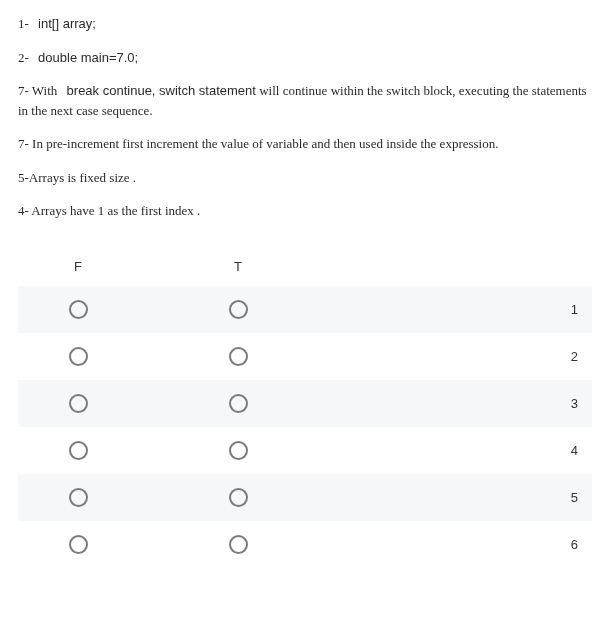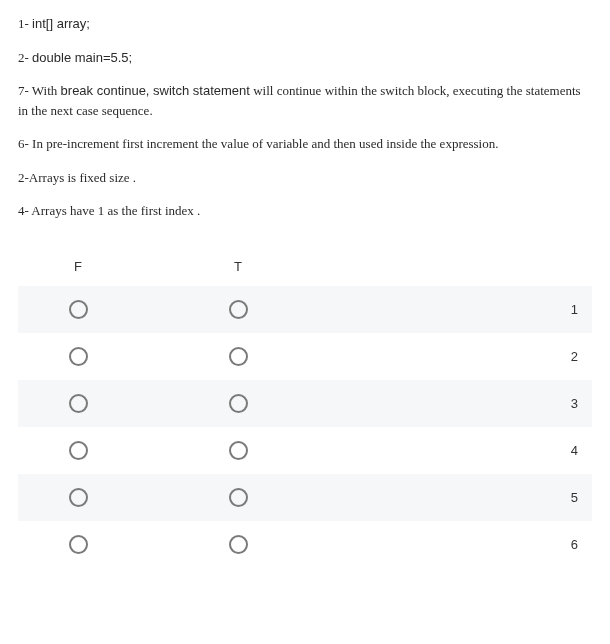--- a/index.html
+++ b/index.html
@@ -19,20 +19,21 @@
     }
     .statement {
       font-size: 13px;
       line-height: 1.5;
       margin-bottom: 14px;
       color: #2a2a2a;
     }
     .stmt-code {
       font-family: 'Segoe UI', Arial, sans-serif;
       font-size: 13px;
+      margin-left: 6px;
     }
     .answer-grid {
       width: 100%;
     }
     .header-row {
       display: flex;
       align-items: center;
       padding: 10px 0 12px 0;
     }
     .col-f {
@@ -90,30 +91,30 @@
     }
   </style>
 </head>
 <body>
 
 <div class="statements">
   <p class="statement">
     <span>1- </span><span class="stmt-code">int[] array;</span><span></span>
   </p>
   <p class="statement">
-    <span>2- </span><span class="stmt-code">double main=5.5;</span><span></span>
+    <span>2- </span><span class="stmt-code">double main=7.0;</span><span></span>
   </p>
   <p class="statement">
     <span>7- With </span><span class="stmt-code">break continue, switch statement</span><span> will continue within the switch block, executing the statements in the next case sequence.</span>
   </p>
   <p class="statement">
-    <span>6- In pre-increment first increment the value of variable and then used inside the expression.</span><span class="stmt-code"></span><span></span>
+    <span>7- In pre-increment first increment the value of variable and then used inside the expression.</span><span class="stmt-code"></span><span></span>
   </p>
   <p class="statement">
-    <span>2-Arrays is fixed size .</span><span class="stmt-code"></span><span></span>
+    <span>5-Arrays is fixed size .</span><span class="stmt-code"></span><span></span>
   </p>
   <p class="statement">
     <span>4- Arrays have 1 as the first index .</span><span class="stmt-code"></span><span></span>
   </p>
 </div>
 
 <div class="answer-grid">
   <div class="header-row">
     <div class="col-f">F</div>
     <div class="col-t">T</div>

